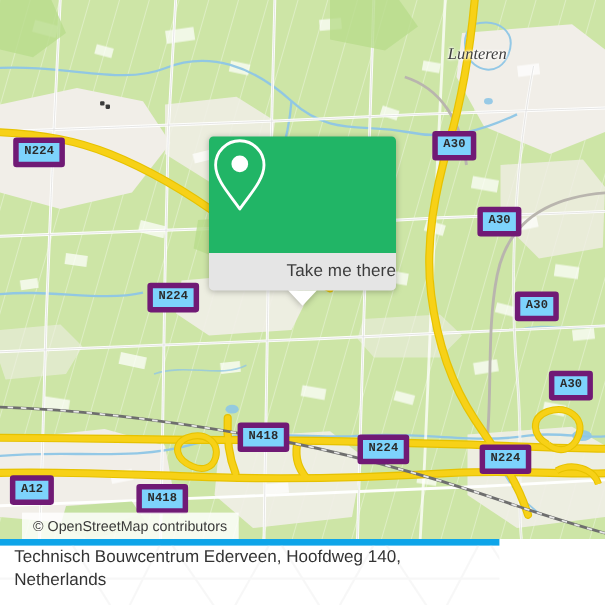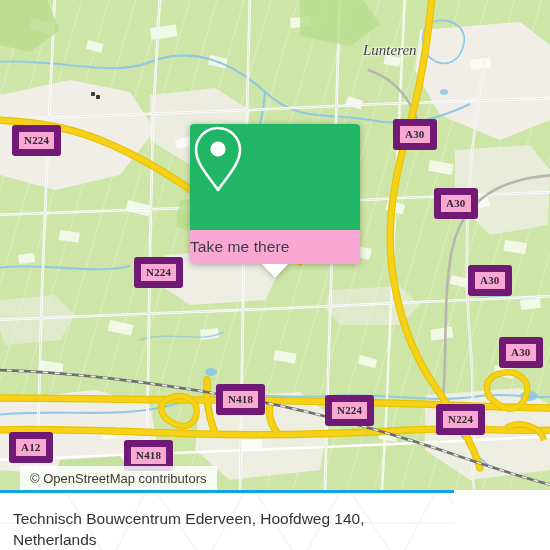--- a/index.html
+++ b/index.html
@@ -14,63 +14,64 @@
   
   .map{
     position:absolute;left:0;top:0;width:550px;height:490px;
     overflow:hidden;background:#cfe6a8;
   }
   .map svg{position:absolute;left:0;top:0;}
 
   
   .shield{
     position:absolute;
-    background:#f9a8d4;
-    border:7px solid #701a75;
+    background:#7dd3fc;
+    border:5px solid #701a75;
     border-radius:3px;
     color:#2b2b2b;
-    font-family:Liberation Serif, serif;
+    font-family:Liberation Mono, monospace;
     font-weight:bold;
     font-size:11px;
     line-height:14px;
     padding:1px 5px 2px 5px;
     letter-spacing:.2px;
     white-space:nowrap;
     box-sizing:border-box;
   }
 
   .placename{
     position:absolute;
     font-family:"Liberation Serif", serif;
     font-style:italic;
     font-size:15px;
     color:#3d3d3d;
     white-space:nowrap;
     text-shadow:0 0 3px #fff,0 0 3px #fff,0 0 2px #fff;
+    margin-left:44px;
   }
 
   
   .callout{
     position:absolute;
     left:190px;top:124px;
     width:170px;
     filter:drop-shadow(0 1px 3px rgba(0,0,0,.28));
   }
   .callout-head{
     background:#21b566;
     height:106px;
     border-radius:4px 4px 0 0;
     display:flex;align-items:center;justify-content:center;
   }
   .callout-head svg{display:block;}
   .callout-body{
-    background:#f9a8d4;
+    background:#e5e5e5;
     height:34px;
     border-radius:0 0 4px 4px;
-    display:flex;align-items:center;justify-content:flex-start;
+    display:flex;align-items:center;justify-content:flex-end;
   }
   .callout-body span{
     font-size:15.5px;
     color:#3c3c3c;
     letter-spacing:.1px;
   }
   .callout-tail{
     position:absolute;
     left:50%;top:140px;
     margin-left:-13px;
@@ -92,22 +93,22 @@
     white-space:nowrap;
     margin-left:20px;
   }
 
   
   .footer{
     position:absolute;left:0;top:490px;
     width:454px;height:60px;
     background:#ffffff;
     box-sizing:border-box;
-    display:flex;align-items:flex-end;
-    border-top:3px solid #0ea5e9;
+    display:flex;align-items:flex-start;
+    border-top:6px solid #0ea5e9;
     overflow:hidden;
   }
   .footer-watermark{
     position:absolute;left:0;top:0;width:550px;height:60px;
     opacity:.5;pointer-events:none;
   }
   .addr{
     position:relative;
     margin-left:13px;
     width:380px;

